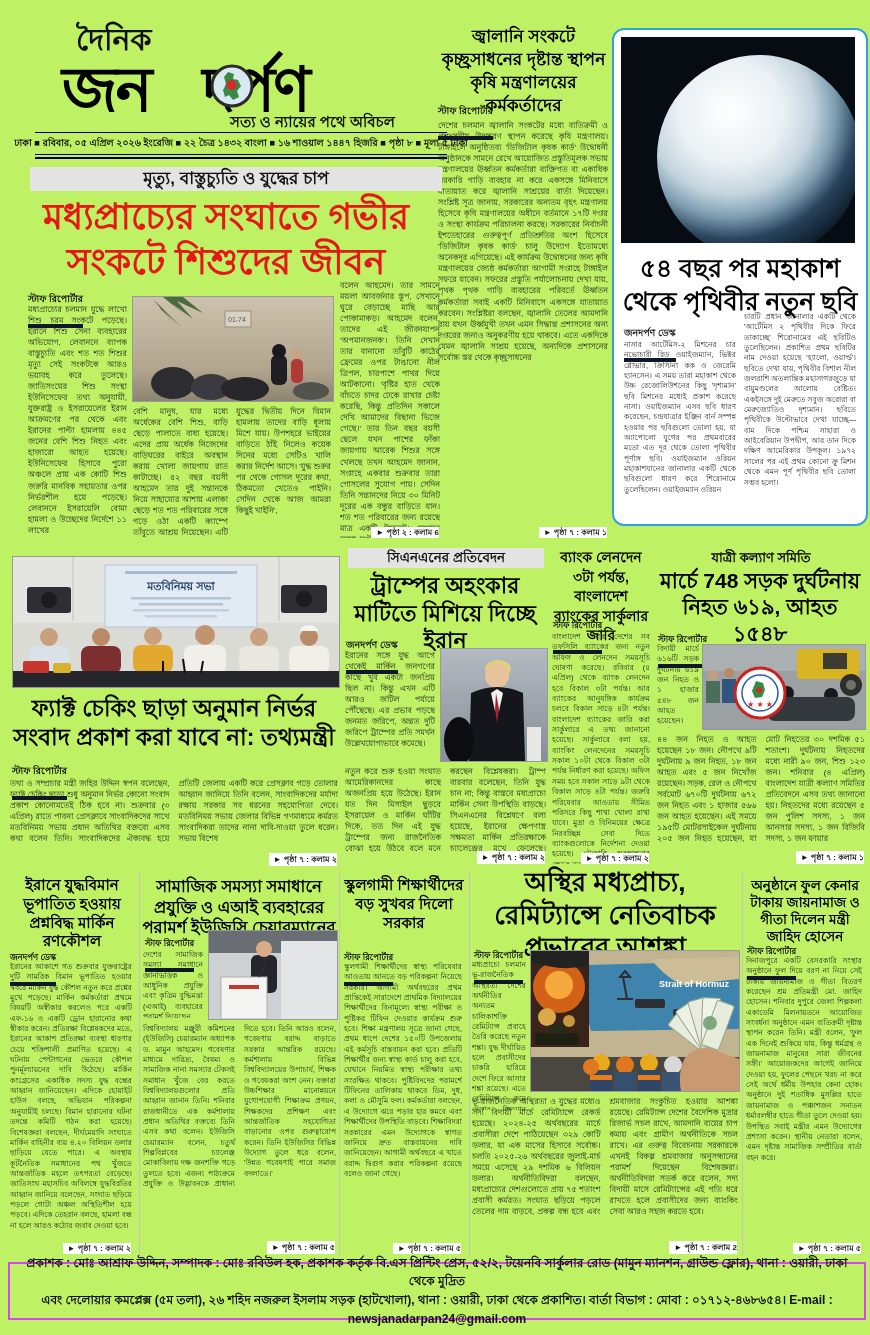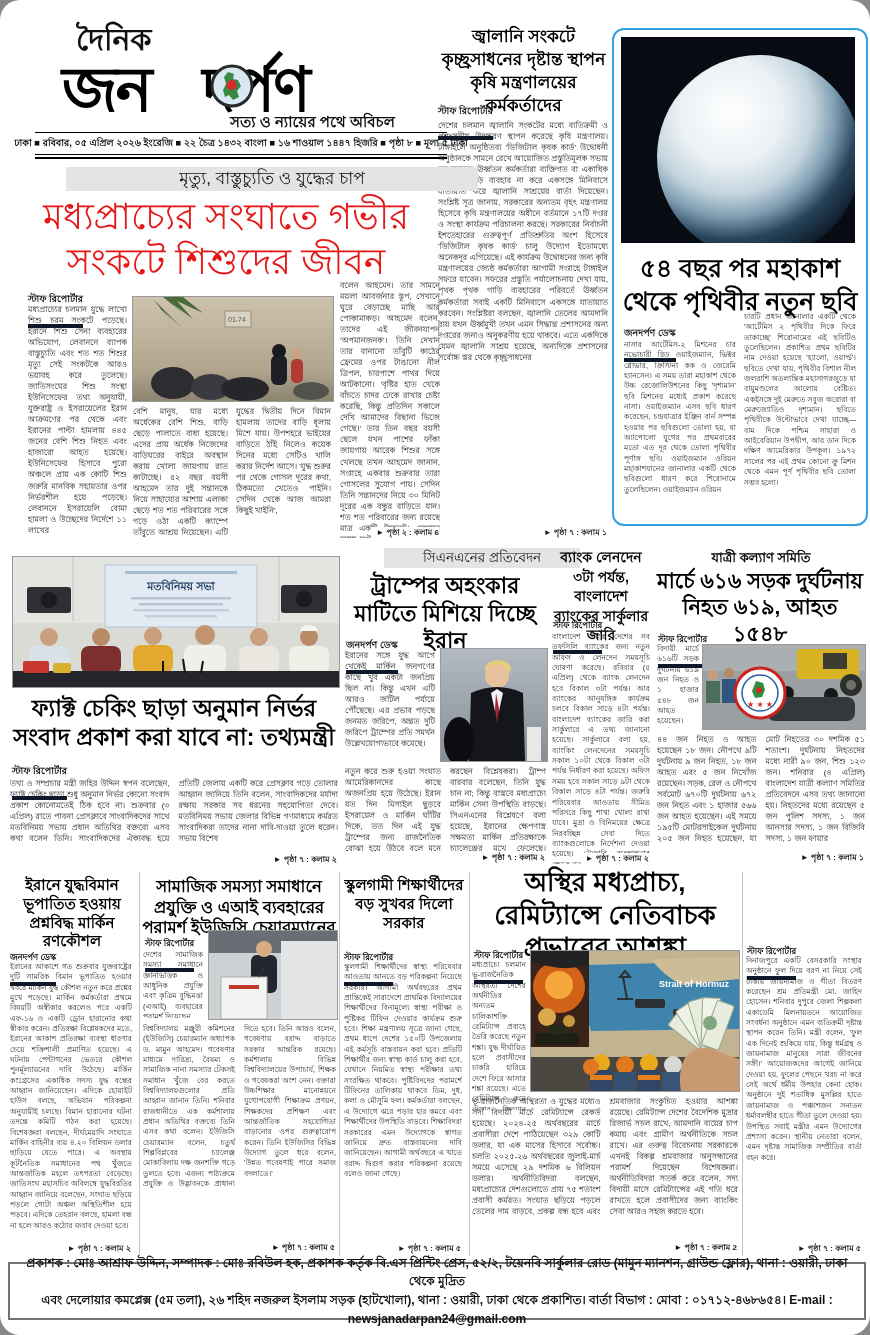--- a/index.html
+++ b/index.html
@@ -1,32 +1,32 @@
 <!DOCTYPE html>
 <html lang="bn"><head>
 <meta charset="utf-8">
 <style>
   html,body{margin:0;padding:0;background:#888;}
-  #page{position:relative;width:870px;height:1335px;background:#ffffff;margin:0 auto;
-        font-family:"Liberation Sans","DejaVu Sans",sans-serif;color:#111;overflow:hidden;border-radius:20px;}
+  #page{position:relative;width:870px;height:1335px;background:#bef264;margin:0 auto;
+        font-family:"Liberation Sans","DejaVu Sans",sans-serif;color:#111;overflow:hidden;}
   .abs{position:absolute;}
   .hl{font-weight:bold;text-align:center;color:#000;line-height:1.25;}
   .red{color:#e51717;}
-  .kick{background:#e4e4e2;font-weight:normal;text-align:center;color:#111;margin-left:36px;}
+  .kick{background:#e4e4e2;font-weight:bold;text-align:center;color:#111;}
   .byl{font-size:9.5px;font-weight:bold;border-bottom:4px solid #0f172a;display:inline-block;padding-bottom:17px;}
   .bt{font-size:8px;line-height:1.38;text-align:justify;color:#1b1b1b;overflow:hidden;}
   .btc{column-gap:9px;height:100%;}
   .c2{column-count:2;}
   .jump{position:absolute;right:1px;bottom:0;background:#fff;font-weight:bold;font-size:8px;padding-left:5px;white-space:nowrap;}
   .bodybox{position:absolute;overflow:hidden;}
   .ph{position:absolute;overflow:hidden;background:#ccc;border:1px solid #999;}
   .vline{position:absolute;width:1px;background:#c2c2c2;}
   .dateline{border-top:1.5px solid #000;border-bottom:1.5px solid #000;font-size:9.5px;font-weight:bold;
             display:flex;align-items:center;justify-content:center;white-space:nowrap;}
-  .footerbox{border:2px solid #737373;text-align:center;font-size:12px;font-weight:bold;line-height:1.55;
+  .footerbox{border:2px solid #d946ef;text-align:center;font-size:12px;font-weight:bold;line-height:1.55;
              display:flex;flex-direction:column;justify-content:center;padding:3px 8px;}
   .logo-row{display:flex;align-items:center;font-weight:900;color:#000;}
   svg{display:block;}
 </style>
 </head>
 <body>
 
 <div id="page">
 
   <div class="abs" style="left:60px;top:14px;width:375px;height:115px;">
@@ -71,21 +71,21 @@
         <circle cx="138" cy="120" r="102" fill="url(#eg)"></circle>
       </svg>
     </div>
     <div class="hl" style="position:absolute;left:4px;top:222px;width:244px;font-size:25px;line-height:1.3;">৫৪ বছর পর মহাকাশ থেকে পৃথিবীর নতুন ছবি</div>
     <div class="abs" style="left:10px;top:292px;"><span class="byl">জনদর্পণ ডেস্ক</span></div>
     <div class="bodybox bt" style="left:10px;top:310px;width:112px;height:172px;font-size:7.5px;">নাসার আর্টেমিস-২ মিশনের চার নভোচারী রিড ওয়াইজম্যান, ভিক্টর গ্লোভার, ক্রিস্টিনা কক ও জেরেমি হ্যানসেন। এ সময় তারা মহাকাশ থেকে উচ্চ রেজোলিউশনের কিছু 'দৃশ্যমান' ছবি মিশনের মধ্যেই প্রকাশ করেছে নাসা। ওয়াইজম্যান এসব ছবি ধারণ করেছেন, চন্দ্রযাত্রার ইঞ্জিন বার্ন সম্পন্ন হওয়ার পর ছবিগুলো তোলা হয়, যা অ্যাপোলো যুগের পর প্রথমবারের মতো এত দূর থেকে তোলা পৃথিবীর পূর্ণাঙ্গ ছবি। ওয়াইজম্যান ওরিয়ন মহাকাশযানের জানালার একটি থেকে ছবিগুলো ধারণ করে শিরোনামে তুলেছিলেন। ওয়াইজম্যান ওরিয়ন</div>
     <div class="bodybox bt" style="left:130px;top:282px;width:112px;height:200px;font-size:7.5px;">চারটি প্রধান জানালার একটি থেকে 'আর্টেমিস ২ পৃথিবীর দিকে ফিরে তাকাচ্ছে' শিরোনামের এই ছবিটিও তুলেছিলেন। প্রকাশিত প্রথম ছবিটির নাম দেওয়া হয়েছে 'হ্যালো, ওয়ার্ল্ড'। ছবিতে দেখা যায়, পৃথিবীর বিশাল নীল জলরাশি অতলান্তিক মহাসাগরজুড়ে যা বায়ুমণ্ডলের আলোয় বেষ্টিত। একইসঙ্গে দুই মেরুতে সবুজ অরোরা বা মেরুজ্যোতিও দৃশ্যমান। ছবিতে পৃথিবীকে উল্টোভাবে দেখা যাচ্ছে—বাম দিকে পশ্চিম সাহারা ও আইবেরিয়ান উপদ্বীপ, আর ডান দিকে দক্ষিণ আমেরিকার উপকূল। ১৯৭২ সালের পর এই প্রথম কোনো ক্রু মিশন থেকে এমন পূর্ণ পৃথিবীর ছবি তোলা সম্ভব হলো।</div>
   </div>
 
   <div class="kick abs" style="left:30px;top:167px;width:412px;height:24px;font-size:17px;line-height:24px;">মৃত্যু, বাস্তুচ্যুতি ও যুদ্ধের চাপ</div>
-  <div class="hl red abs" style="left:10px;top:194px;width:432px;font-size:36px;line-height:1.25;font-weight:400;text-align:center;">মধ্যপ্রাচ্যের সংঘাতে গভীর সংকটে শিশুদের জীবন</div>
+  <div class="hl red abs" style="left:10px;top:194px;width:432px;font-size:36px;line-height:1.25;font-weight:700;text-align:center;">মধ্যপ্রাচ্যের সংঘাতে গভীর সংকটে শিশুদের জীবন</div>
   <div class="abs" style="left:28px;top:288px;"><span class="byl">স্টাফ রিপোর্টার</span></div>
 
   <div class="ph" style="left:132px;top:296px;width:200px;height:104px;">
     <svg width="200" height="104" viewBox="0 0 200 104">
       <defs>
           <linearGradient id="mw" x1="0" y1="0" x2="0" y2="1">
         <stop offset="0%" stop-color="#cdc2ad"></stop>
             <stop offset="70%" stop-color="#b1a58d"></stop>
             <stop offset="100%" stop-color="#8d8470"></stop>
       </linearGradient>
@@ -189,21 +189,21 @@
   </div>
 
   <div class="hl abs" style="left:552px;top:548px;width:98px;font-size:14px;line-height:1.4;">ব্যাংক লেনদেন ৩টা পর্যন্ত, বাংলাদেশ ব্যাংকের সার্কুলার জারি</div>
   <div class="abs" style="left:553px;top:614px;"><span class="byl" style="font-size:8.5px;">স্টাফ রিপোর্টার</span></div>
   <div class="bodybox bt" style="left:552px;top:632px;width:98px;height:232px;font-size:7.5px;">
     <span>বাংলাদেশ ব্যাংক দেশের সব তফসিলি ব্যাংকের জন্য নতুন অফিস ও লেনদেন সময়সূচি ঘোষণা করেছে। রবিবার (৫ এপ্রিল) থেকে ব্যাংক লেনদেন হবে বিকাল ৩টা পর্যন্ত। আর ব্যাংকের আনুষঙ্গিক কার্যক্রম চলবে বিকাল সাড়ে ৪টা পর্যন্ত। বাংলাদেশ ব্যাংকের জারি করা সার্কুলারে এ তথ্য জানানো হয়েছে। সার্কুলারে বলা হয়, ব্যাংকিং লেনদেনের সময়সূচি সকাল ১০টা থেকে বিকাল ৩টা পর্যন্ত নির্ধারণ করা হয়েছে। অফিস সময় হবে সকাল সাড়ে ৯টা থেকে বিকাল সাড়ে ৪টা পর্যন্ত। জরুরি পরিষেবার আওতায় সীমিত পরিসরে কিছু শাখা খোলা রাখা যাবে। মুদ্রা ও বিনিময়ের ক্ষেত্রে নিরবচ্ছিন্ন সেবা দিতে ব্যাংকগুলোকে নির্দেশনা দেওয়া হয়েছে। ট্রেজারি ব্যবস্থাপনার ক্ষেত্রে নতুন সময়সূচি আজ</span>
     <span class="jump">► পৃষ্ঠা ৭ : কলাম ২</span>
   </div>
 
   <div class="hl abs" style="left:657px;top:550px;width:208px;font-size:13px;font-weight:bold;">যাত্রী কল্যাণ সমিতি</div>
-  <div class="hl abs" style="left:654px;top:568px;width:212px;font-size:21px;">মার্চে ৬১৬ সড়ক দুর্ঘটনায় নিহত ৬১৯, আহত ১৫৪৮</div>
+  <div class="hl abs" style="left:654px;top:568px;width:212px;font-size:21px;">মার্চে 748 সড়ক দুর্ঘটনায় নিহত ৬১৯, আহত ১৫৪৮</div>
   <div class="abs" style="left:658px;top:628px;"><span class="byl" style="font-size:8.5px;">স্টাফ রিপোর্টার</span></div>
   <div class="ph" style="left:702px;top:644px;width:162px;height:84px;">
     <svg width="162" height="84" viewBox="0 0 162 84">
       <rect width="162" height="84" fill="#9ba1a3"></rect>
       <rect x="0" y="0" width="162" height="26" fill="#aab0b1"></rect>
       <rect x="94" y="4" width="62" height="30" rx="3" fill="#d9b422"></rect>
       <rect x="120" y="8" width="24" height="16" fill="#3c3c30"></rect>
       <circle cx="148" cy="40" r="11" fill="#2e2e2a"></circle>
         <circle cx="148" cy="40" r="5" fill="#70706a"></circle>
       <circle cx="84" cy="48" r="7" fill="#16181a"></circle>
@@ -326,20 +326,21 @@
       </g>
       <path d="M156 104 Q170 92 186 100 L208 108 L208 140 L150 140 Q146 118 156 104 Z" fill="#c99a72"></path>
     </svg>
   </div>
   <div class="bodybox bt" style="left:472px;top:960px;width:54px;height:150px;font-size:7.5px;">মধ্যপ্রাচ্যে চলমান ভূ-রাজনৈতিক অস্থিরতা দেশের অর্থনীতির অন্যতম চালিকাশক্তি রেমিট্যান্স প্রবাহে তৈরি করেছে নতুন শঙ্কা। যুদ্ধ দীর্ঘায়িত হলে প্রবাসীদের চাকরি হারিয়ে দেশে ফিরে আসার শঙ্কা রয়েছে। এতে রেমিট্যান্স কমে দেশের বিদ্যমান চাপ আরও বাড়বে। যদিও মধ্যপ্রাচ্যের</div>
   <div class="bodybox" style="left:472px;top:1096px;width:266px;height:158px;">
     <div class="bt btc c2">ভূ-রাজনৈতিক অস্থিরতা ও যুদ্ধের মধ্যেও সদ্য বিদায়ী মার্চে রেমিট্যান্সে রেকর্ড হয়েছে। ২০২৪-২৫ অর্থবছরের মার্চে প্রবাসীরা দেশে পাঠিয়েছেন ৩২৯ কোটি ডলার, যা এক মাসের হিসাবে সর্বোচ্চ। চলতি ২০২৫-২৬ অর্থবছরের জুলাই-মার্চ সময়ে এসেছে ২৯ দশমিক ৬ বিলিয়ন ডলার। অর্থনীতিবিদরা বলছেন, মধ্যপ্রাচ্যের দেশগুলোতে প্রায় ৭৫ শতাংশ প্রবাসী কর্মরত। সংঘাত ছড়িয়ে পড়লে তেলের দাম বাড়বে, প্রকল্প বন্ধ হবে এবং শ্রমবাজার সংকুচিত হওয়ার আশঙ্কা রয়েছে। রেমিট্যান্স দেশের বৈদেশিক মুদ্রার রিজার্ভ সচল রাখে, আমদানি ব্যয়ের চাপ কমায় এবং গ্রামীণ অর্থনীতিকে সচল রাখে। এর গুরুত্ব বিবেচনায় সরকারকে এখনই বিকল্প শ্রমবাজার অনুসন্ধানের পরামর্শ দিয়েছেন বিশেষজ্ঞরা। অর্থনীতিবিদরা সতর্ক করে বলেন, সদ্য বিদায়ী মাসে রেমিট্যান্সের এই গতি ধরে রাখতে হলে প্রবাসীদের জন্য ব্যাংকিং সেবা আরও সহজ করতে হবে।</div>
     <span class="jump">► পৃষ্ঠা ৭ : কলাম 2</span>
   </div>
 
+  <div class="hl abs" style="left:745px;top:878px;width:120px;font-size:13.5px;">অনুষ্ঠানে ফুল কেনার টাকায় জায়নামাজ ও গীতা দিলেন মন্ত্রী জাহিদ হোসেন</div>
   <div class="abs" style="left:747px;top:940px;"><span class="byl" style="font-size:8.5px;">স্টাফ রিপোর্টার</span></div>
   <div class="bodybox bt" style="left:746px;top:956px;width:116px;height:298px;font-size:7.5px;">
     <span>দিনাজপুরে একটি বেসরকারি সংস্থার অনুষ্ঠানে ফুল দিয়ে বরণ না নিয়ে সেই টাকায় জায়নামাজ ও গীতা বিতরণ করেছেন শ্রম প্রতিমন্ত্রী মো. জাহিদ হোসেন। শনিবার দুপুরে জেলা শিল্পকলা একাডেমি মিলনায়তনে আয়োজিত সংবর্ধনা অনুষ্ঠানে এমন ব্যতিক্রমী দৃষ্টান্ত স্থাপন করেন তিনি। মন্ত্রী বলেন, 'ফুল এক দিনেই শুকিয়ে যায়, কিন্তু ধর্মগ্রন্থ ও জায়নামাজ মানুষের সারা জীবনের সঙ্গী।' আয়োজকদের আগেই জানিয়ে দেওয়া হয়, ফুলের পেছনে খরচ না করে সেই অর্থে ধর্মীয় উপহার কেনা হোক। অনুষ্ঠানে দুই শতাধিক মুসল্লির হাতে জায়নামাজ ও পঞ্চাশজন সনাতন ধর্মাবলম্বীর হাতে গীতা তুলে দেওয়া হয়। উপস্থিত সবাই মন্ত্রীর এমন উদ্যোগের প্রশংসা করেন। স্থানীয় নেতারা বলেন, এমন দৃষ্টান্ত সামাজিক সম্প্রীতির বার্তা বহন করে।</span>
     <span class="jump">► পৃষ্ঠা ৭ : কলাম ৫</span>
   </div>
 
   <div class="footerbox abs" style="left:8px;top:1262px;width:838px;height:48px;">
     <div>প্রকাশক : মোঃ আশ্রাফ উদ্দিন, সম্পাদক : মোঃ রবিউল হক, প্রকাশক কর্তৃক বি.এস প্রিন্টিং প্রেস, ৫২/২, টয়েনবি সার্কুলার রোড (মামুন ম্যানশন, গ্রাউন্ড ফ্লোর), থানা : ওয়ারী, ঢাকা থেকে মুদ্রিত</div>
     <div>এবং দেলোয়ার কমপ্লেক্স (৫ম তলা), ২৬ শহিদ নজরুল ইসলাম সড়ক (হাটখোলা), থানা : ওয়ারী, ঢাকা থেকে প্রকাশিত। বার্তা বিভাগ : মোবা : ০১৭১২-৪৬৮৬৫৪। E-mail : newsjanadarpan24@gmail.com</div>
   </div>

